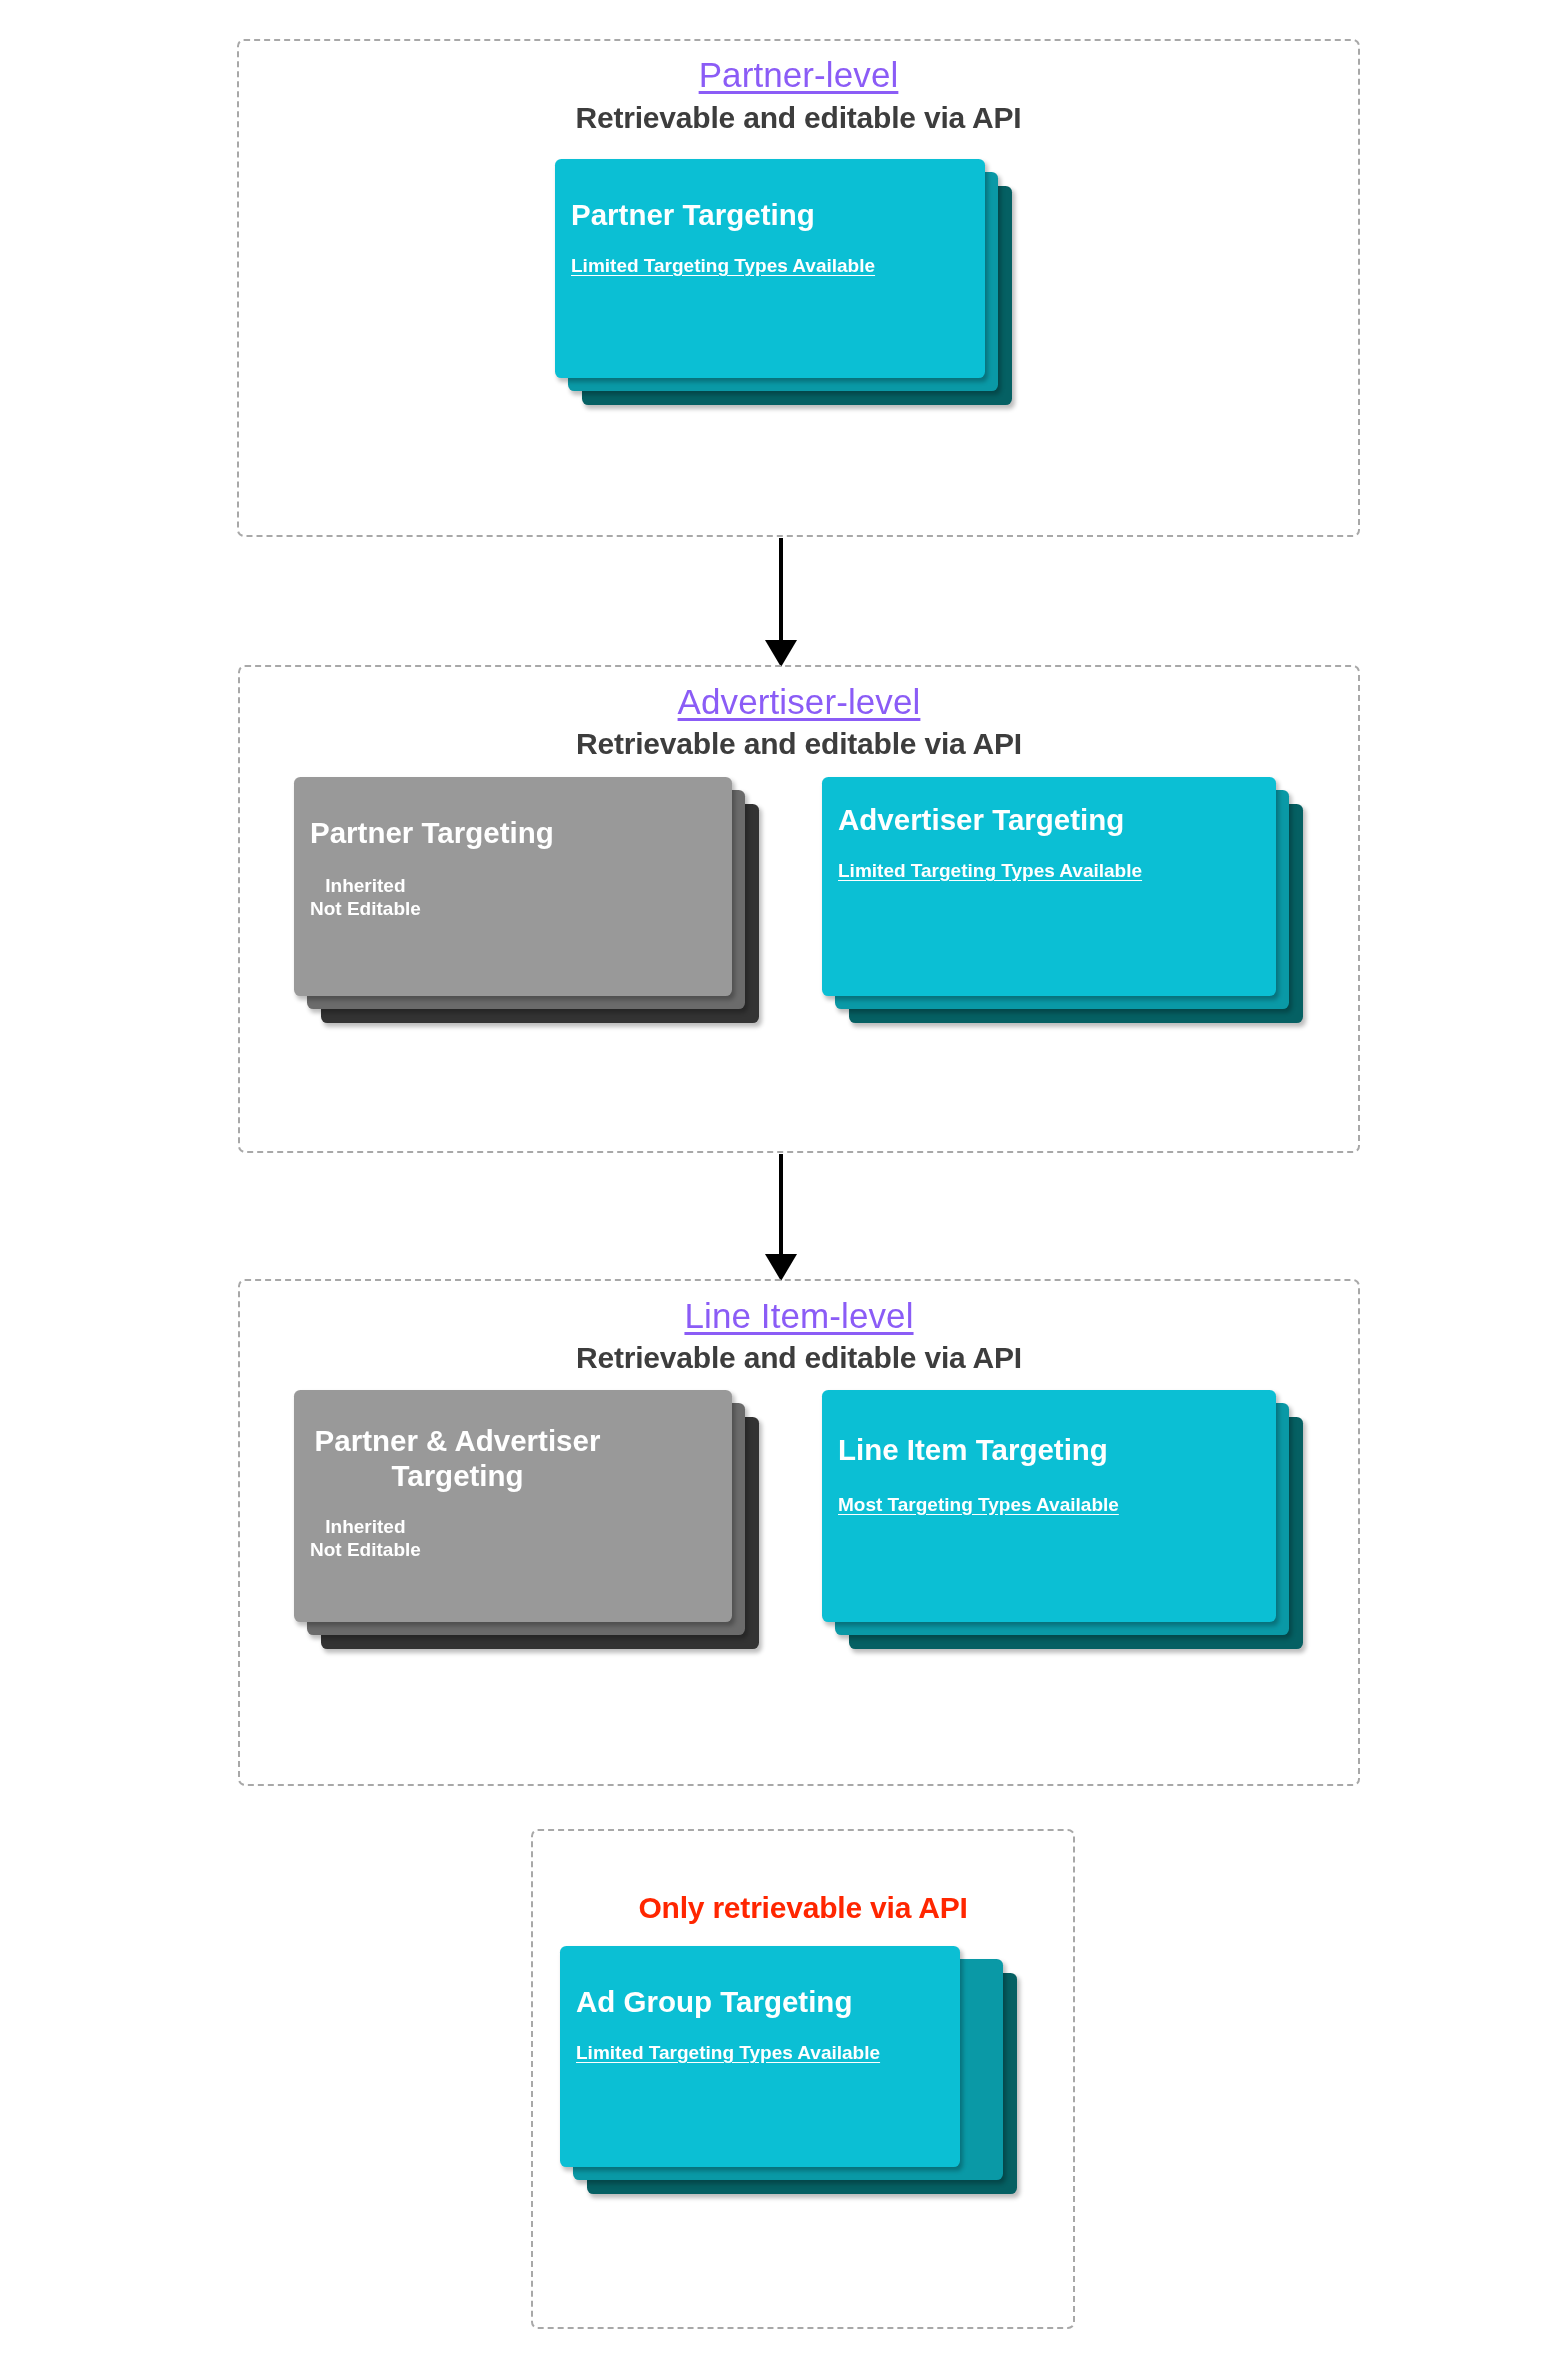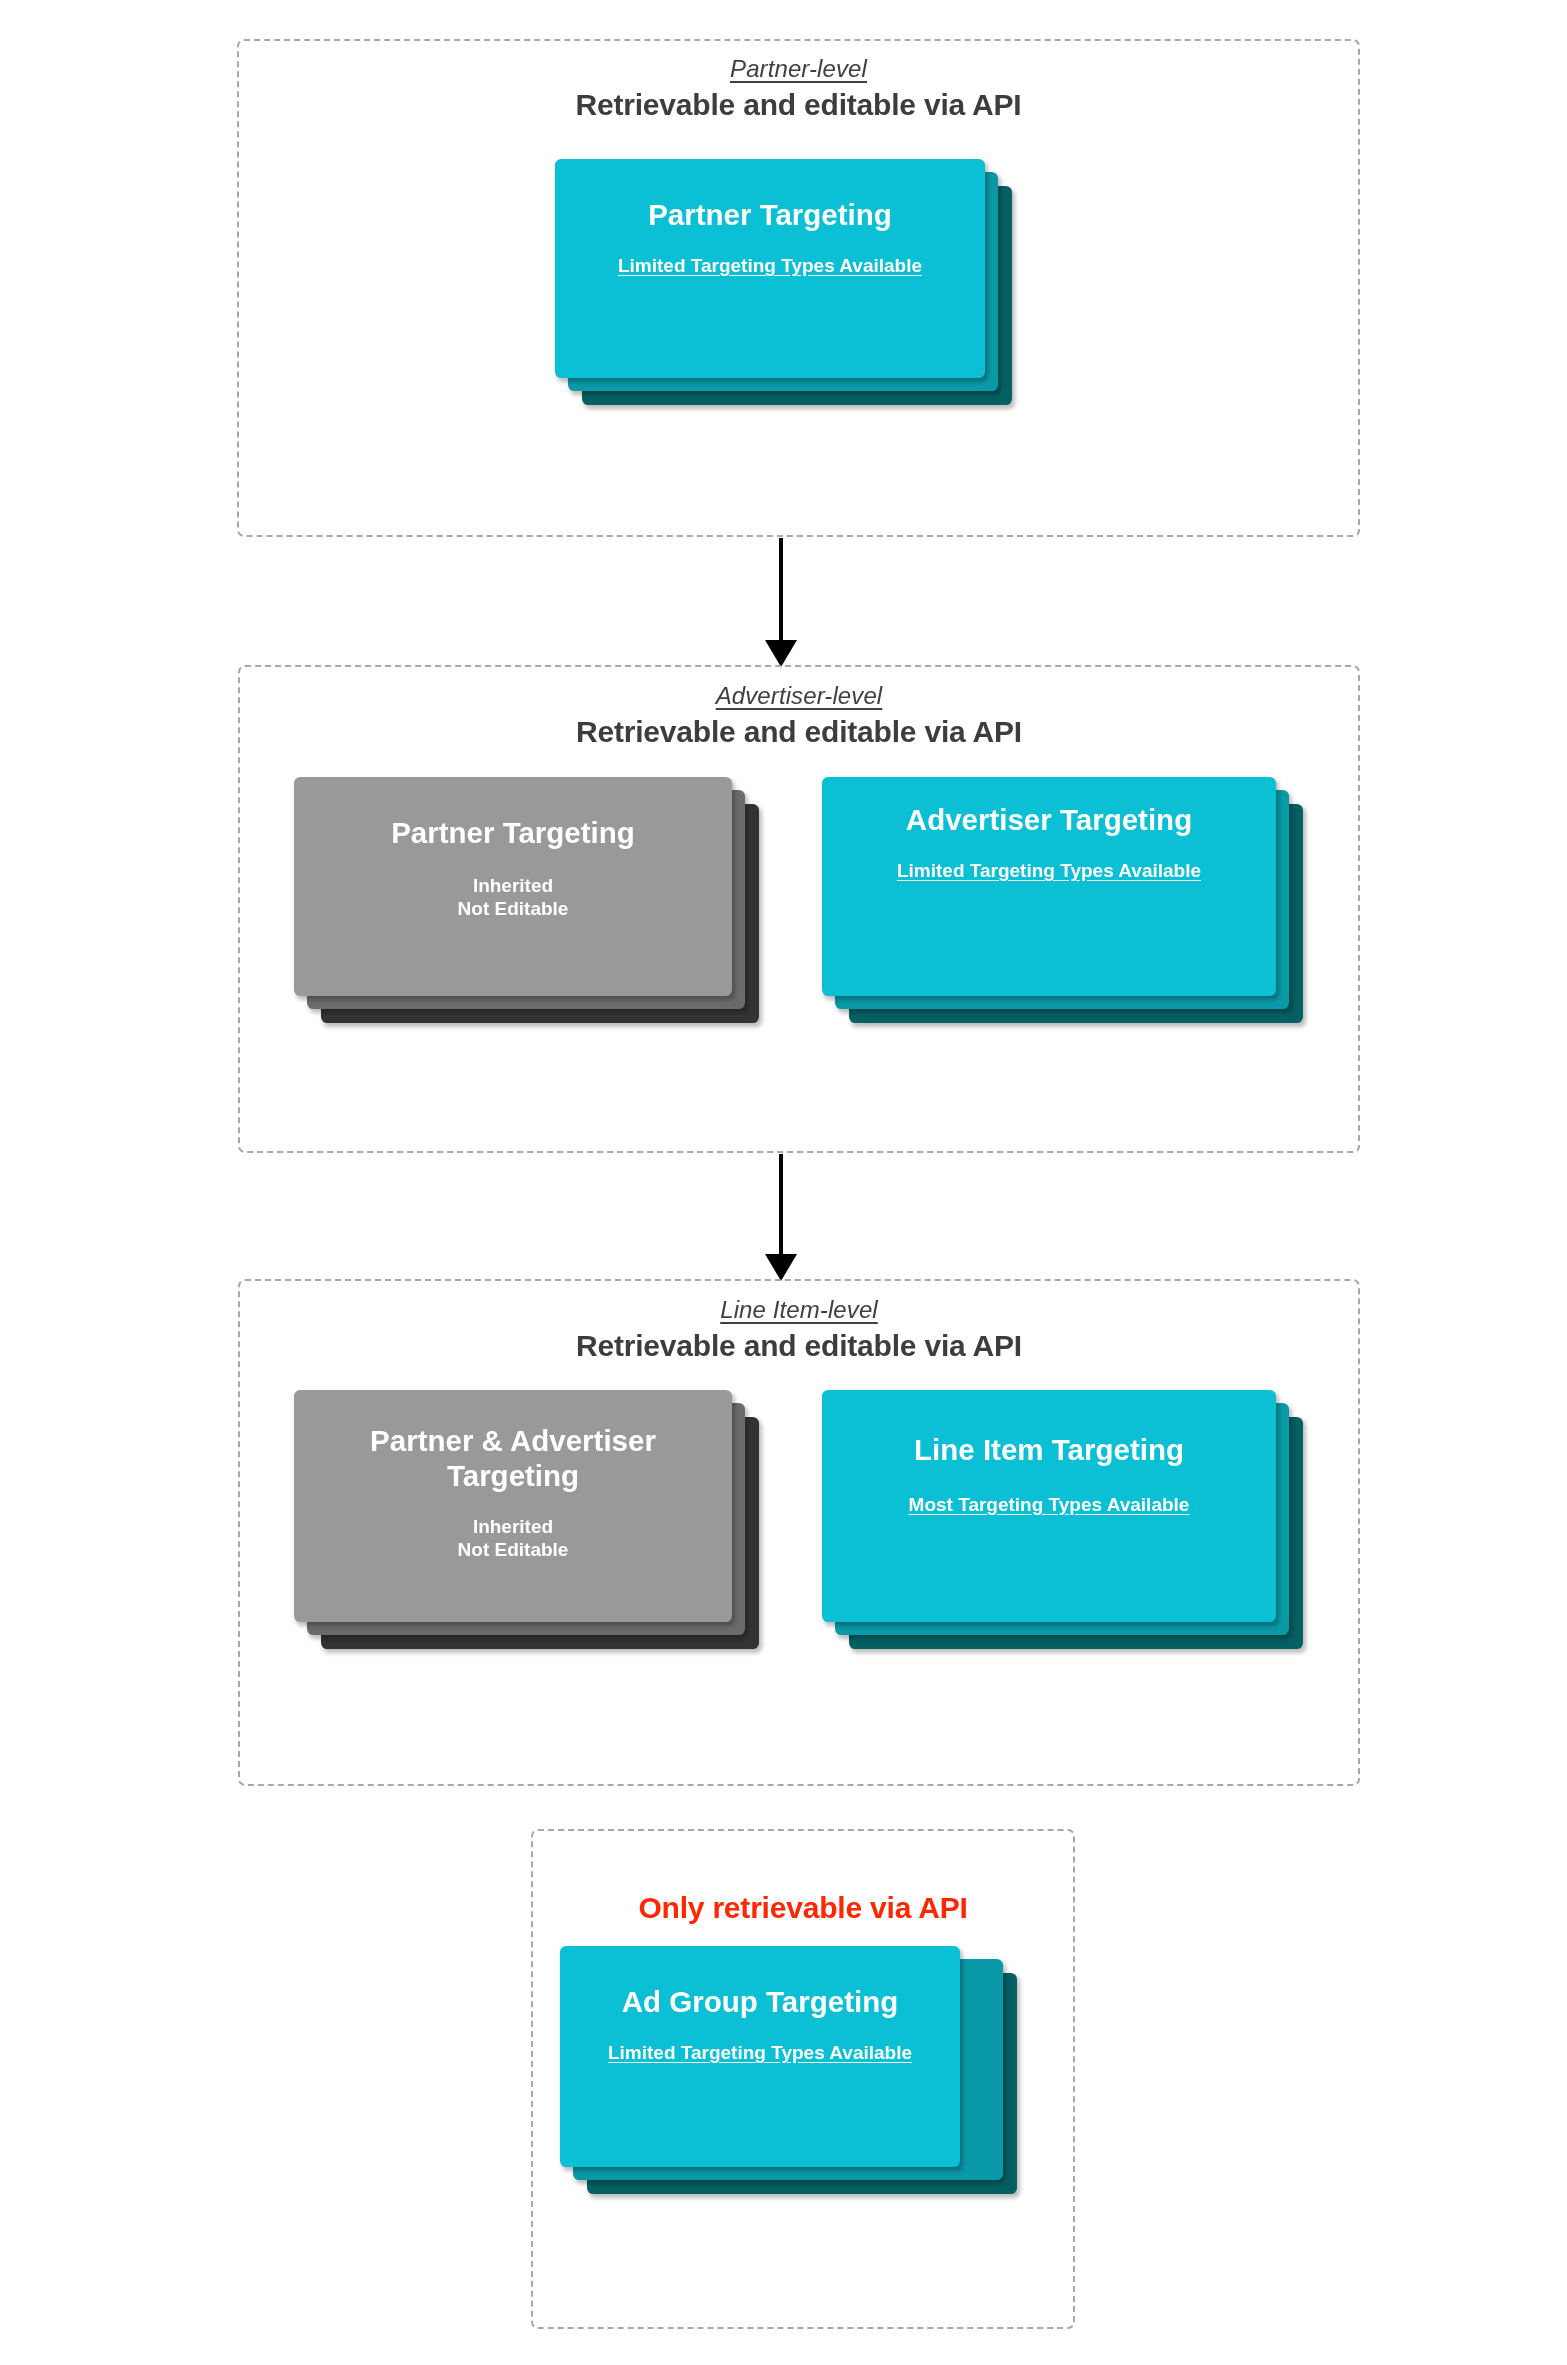--- a/index.html
+++ b/index.html
@@ -21,27 +21,26 @@
     background:transparent;
   }
   .panel-head{
     position:absolute;
     left:0;right:0;
     text-align:center;
     line-height:1.14;
   }
   .level-name{
     display:block;
-    font-size:24px;
+    font-size:35px;
     font-weight:400;
-    color:#404040;
+    color:#8b5cf6;
     text-decoration:underline;
     text-underline-offset:3.6px;
     letter-spacing:0.1px;
-    font-style:italic;
   }
   .level-sub{
     display:block;
     font-size:30px;
     font-weight:700;
     color:#3d3d3d;
     margin-top:5.4px;
     letter-spacing:-0.2px;
   }
   .level-sub.alert{ color:#ff2600;margin-top:46px; }
@@ -59,21 +58,21 @@
   }
   .cardstack .layer.mid{
     left:13.4px; top:13.4px;
     box-shadow:2.7px 3.6px 4.5px rgba(0,0,0,0.26);
   }
   .cardstack .layer.front{
     left:0; top:0;
     box-shadow:2.7px 3.6px 4.5px rgba(0,0,0,0.26);
     display:flex;
     flex-direction:column;
-    align-items:center;
+    align-items:flex-start;
     justify-content:flex-start;
   }
 
   
   .cy .back { background:#056063; }
   .cy .mid  { background:#0a99a6; }
   .cy .front{ background:#0bbfd4; }
   
   .gy .back { background:#333333; }
   .gy .mid  { background:#6b6b6b; }

